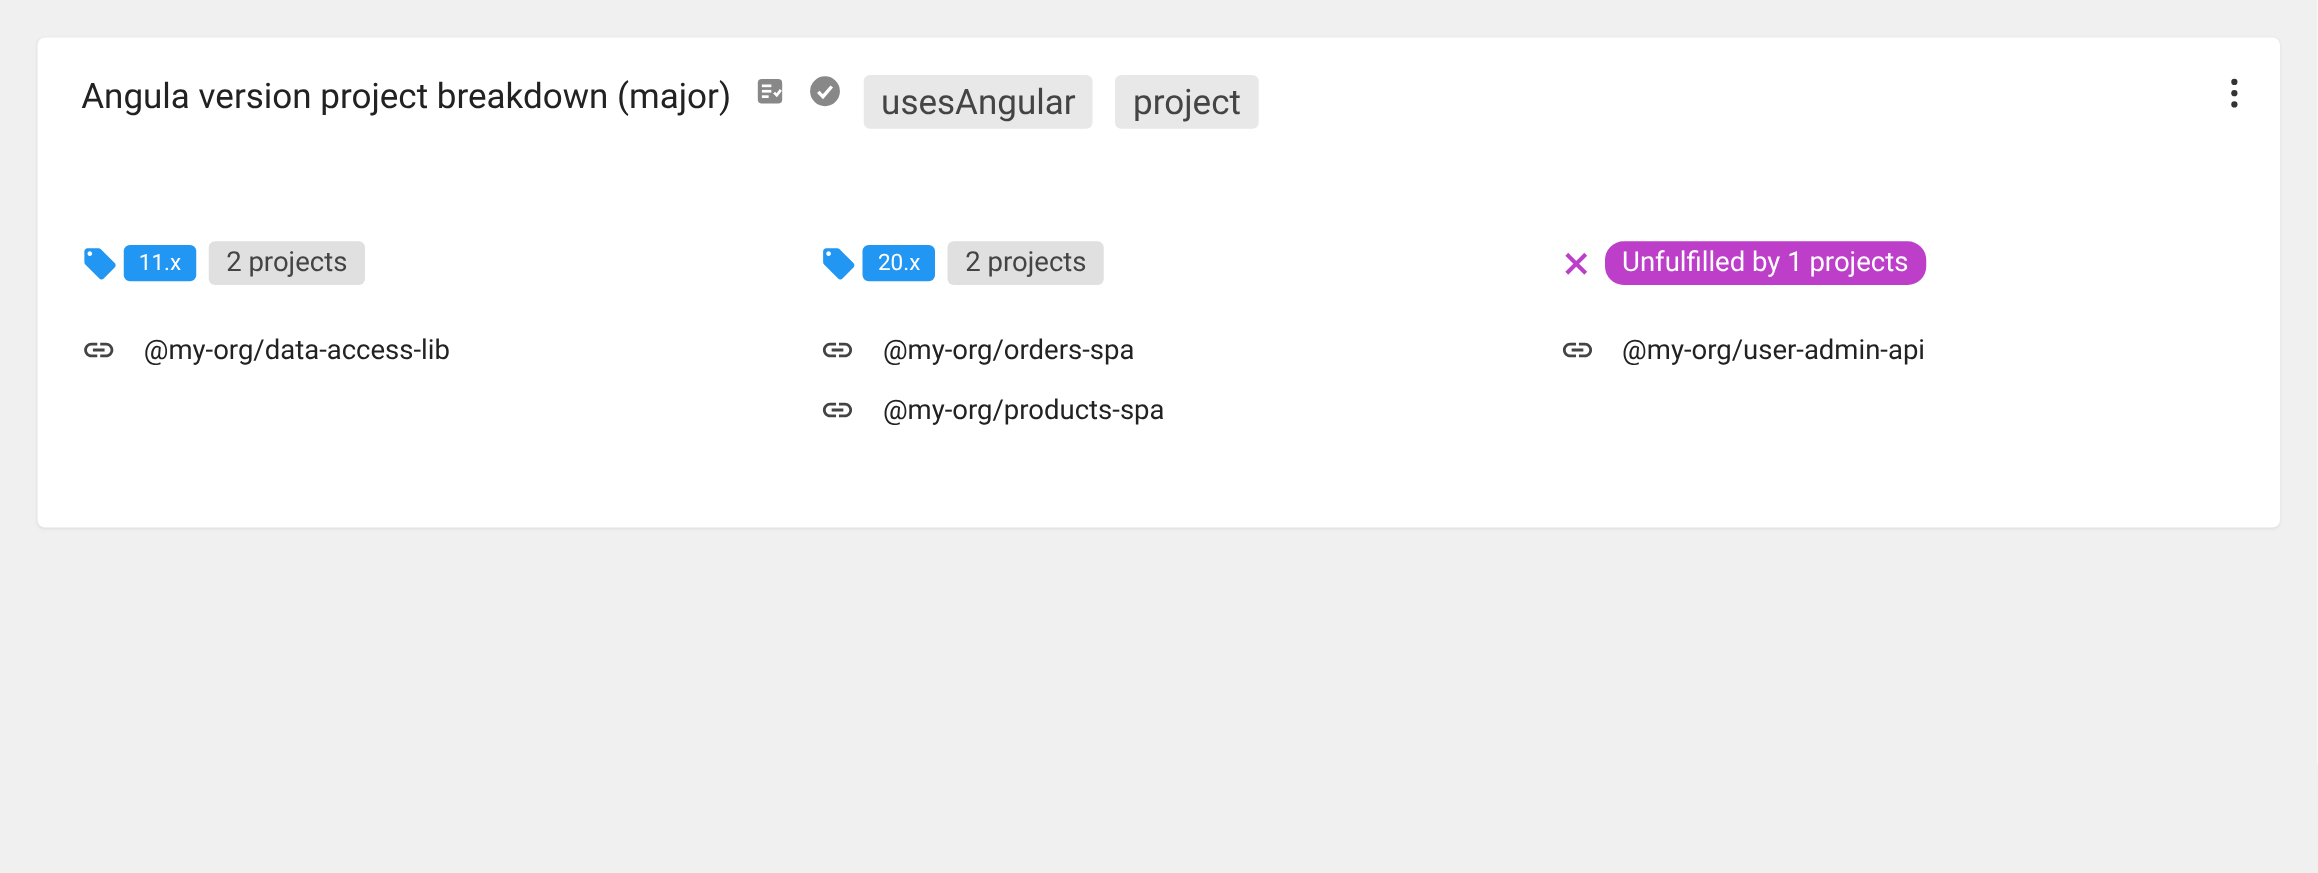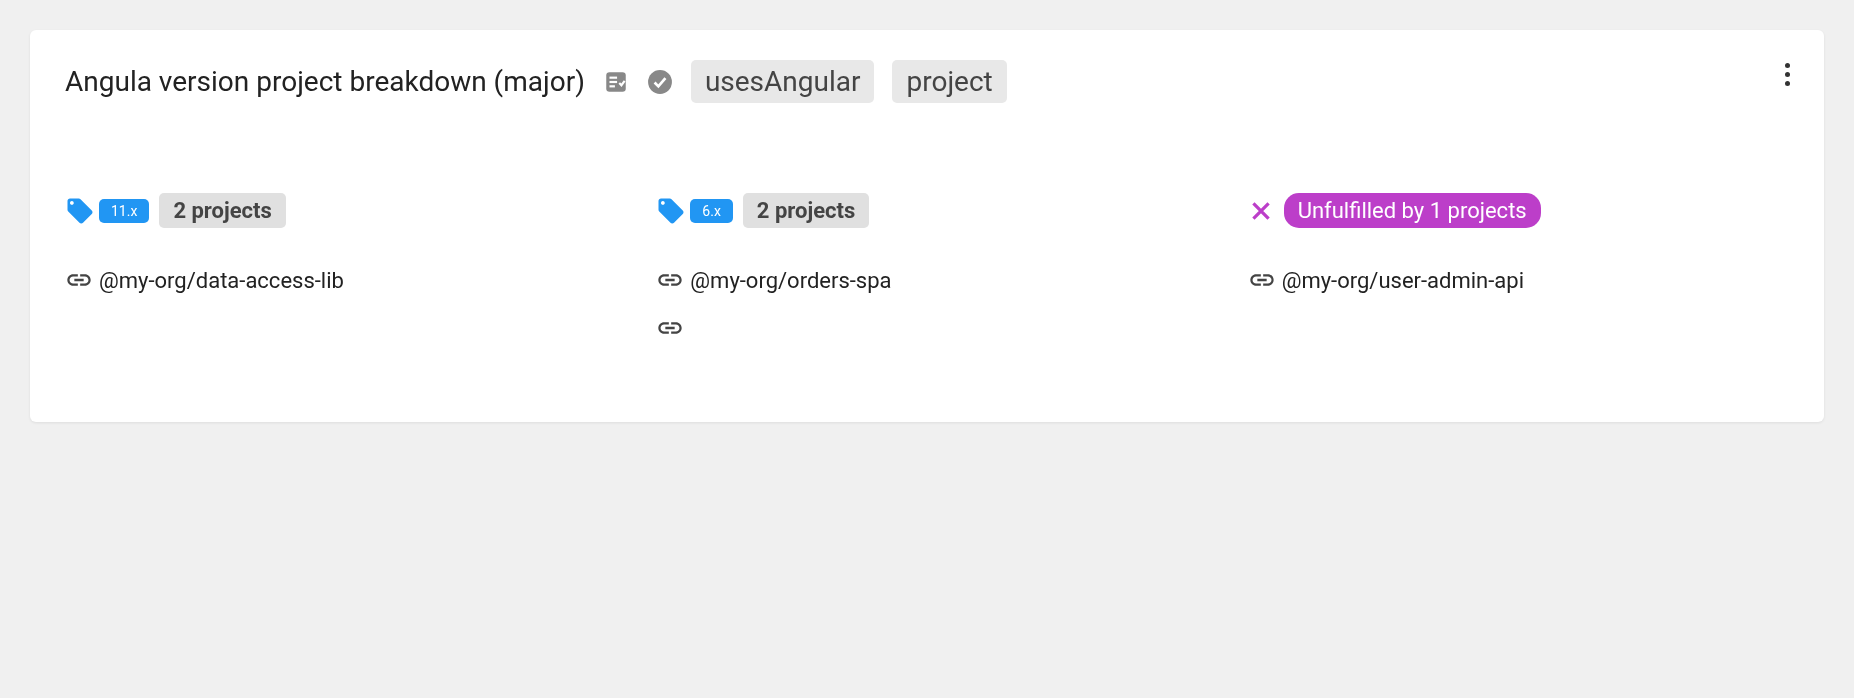--- a/index.html
+++ b/index.html
@@ -14,21 +14,20 @@
     }
     .card {
       background: #ffffff;
       border-radius: 6px;
       box-shadow: 0 1px 3px rgba(0,0,0,0.08);
       padding: 30px 35px 60px 35px;
       position: relative;
     }
     .card-header {
       display: flex;
-      align-items: center;
       gap: 18px;
       margin-bottom: 90px;
     }
     .card-title {
       font-size: 28px;
       font-weight: 400;
       color: #222;
     }
     .header-icon {
       display: inline-flex;
@@ -88,30 +87,30 @@
     .tag-icon {
       width: 30px;
       height: 30px;
       fill: #2196f3;
     }
     .version-badge {
       background: #2196f3;
       color: #fff;
       padding: 4px 12px;
       border-radius: 5px;
-      font-size: 14px;
+      font-size: 18px;
       font-weight: 400;
     }
     .count-badge {
       background: #e0e0e0;
       color: #444;
       padding: 5px 14px;
       border-radius: 5px;
       font-size: 22px;
-      font-weight: 700;
+      font-weight: 400;
       margin-left: 6px;
     }
     .count-badge-grey {
       background: #e0e0e0;
       color: #777;
       padding: 5px 14px;
       border-radius: 5px;
       font-size: 22px;
       font-weight: 400;
       margin-left: 6px;
@@ -136,21 +135,21 @@
       width: 26px;
       height: 26px;
       stroke: #888;
       stroke-width: 2.5;
       fill: none;
       margin-right: 6px;
     }
     .project-item {
       display: flex;
       align-items: center;
-      gap: 6px;
+      gap: 22px;
       margin-bottom: 20px;
       cursor: pointer;
     }
     .project-item.muted .project-name {
       color: #888;
     }
     .project-item.muted .link-icon svg {
       fill: #aaa;
     }
     .link-icon {
@@ -224,37 +223,38 @@
           </span>
         <span class="project-name">@my-org/data-access-lib</span>
       </div>
     </div>
 
     <div class="column">
       <div class="column-header">
         <svg class="tag-icon" viewBox="0 0 24 24">
             <path d="M21.41 11.58l-9-9C12.05 2.22 11.55 2 11 2H4c-1.1 0-2 .9-2 2v7c0 .55.22 1.05.59 1.42l9 9c.36.36.86.58 1.41.58s1.05-.22 1.41-.59l7-7c.37-.36.59-.86.59-1.41s-.23-1.06-.59-1.42zM5.5 7C4.67 7 4 6.33 4 5.5S4.67 4 5.5 4 7 4.67 7 5.5 6.33 7 5.5 7z"></path>
           </svg>
-        <span class="version-badge">6.x</span>
+        <span class="version-badge">20.x</span>
         <span class="count-badge">2 projects</span>
       </div>
       <div class="project-item">
         <span class="link-icon">
             <svg viewBox="0 0 24 24">
               <path d="M3.9 12c0-1.71 1.39-3.1 3.1-3.1h4V7H7c-2.76 0-5 2.24-5 5s2.24 5 5 5h4v-1.9H7c-1.71 0-3.1-1.39-3.1-3.1zM8 13h8v-2H8v2zm9-6h-4v1.9h4c1.71 0 3.1 1.39 3.1 3.1s-1.39 3.1-3.1 3.1h-4V17h4c2.76 0 5-2.24 5-5s-2.24-5-5-5z"></path>
             </svg>
           </span>
         <span class="project-name">@my-org/orders-spa</span>
       </div>
       <div class="project-item">
         <span class="link-icon">
             <svg viewBox="0 0 24 24">
               <path d="M3.9 12c0-1.71 1.39-3.1 3.1-3.1h4V7H7c-2.76 0-5 2.24-5 5s2.24 5 5 5h4v-1.9H7c-1.71 0-3.1-1.39-3.1-3.1zM8 13h8v-2H8v2zm9-6h-4v1.9h4c1.71 0 3.1 1.39 3.1 3.1s-1.39 3.1-3.1 3.1h-4V17h4c2.76 0 5-2.24 5-5s-2.24-5-5-5z"></path>
             </svg>
           </span>
+        <span class="project-name">@my-org/products-spa</span>
       </div>
     </div>
 
     <div class="column">
       <div class="column-header">
         <svg class="x-icon" viewBox="0 0 24 24">
             <path d="M5 5 L19 19 M19 5 L5 19"></path>
           </svg>
         <span class="unfulfilled-badge">Unfulfilled by 1 projects</span>
       </div>

